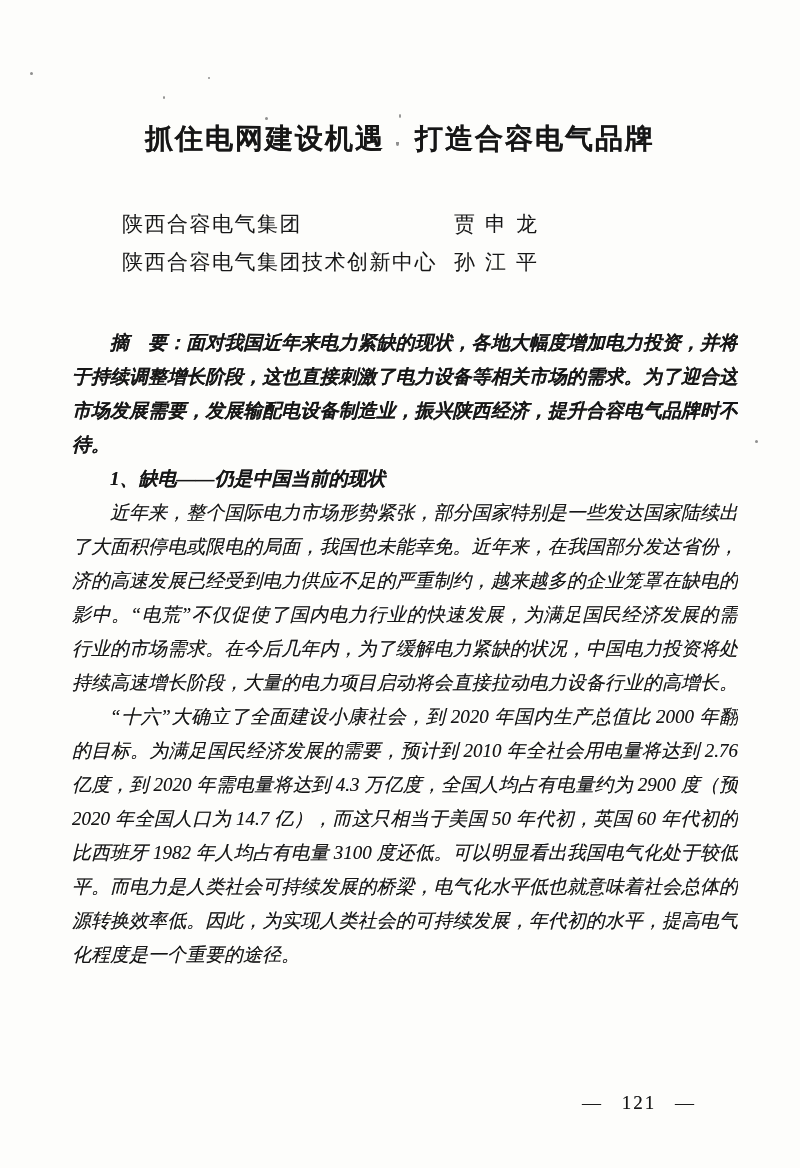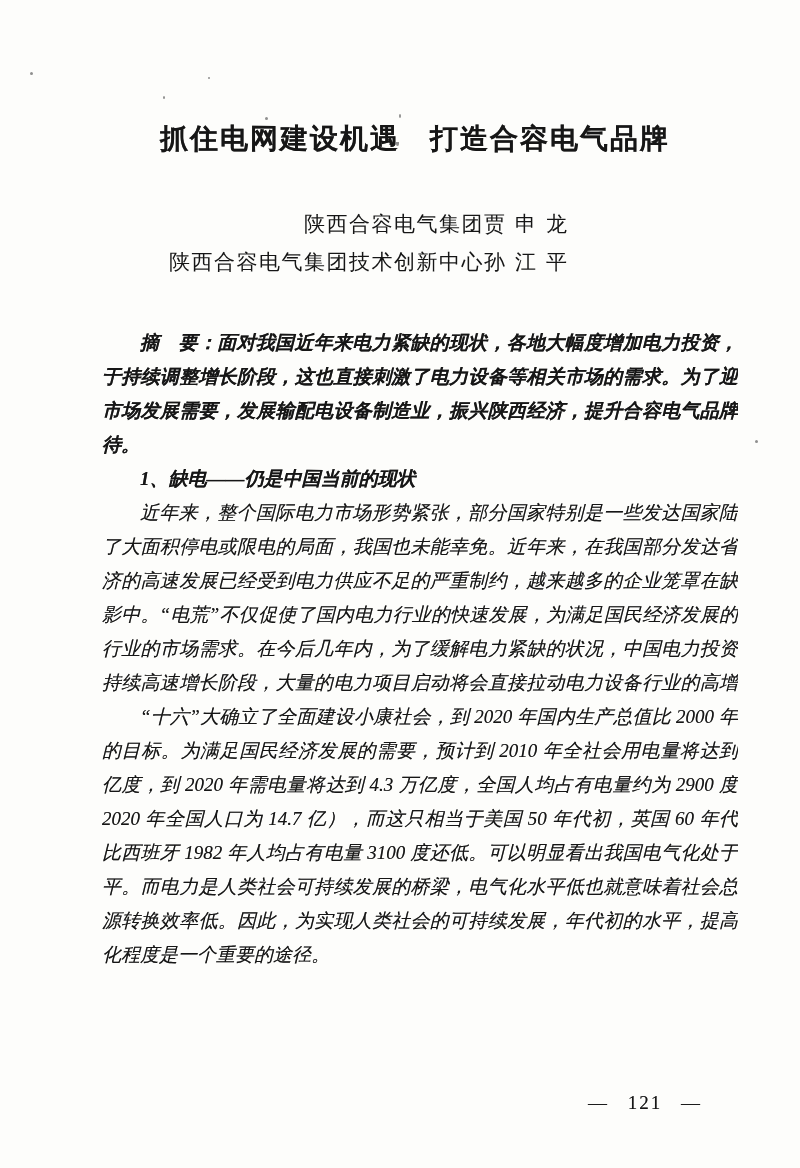--- a/index.html
+++ b/index.html
@@ -10,21 +10,20 @@
   .page {
     position: relative;
     width: 800px;
     height: 1168px;
     margin: 0 auto;
     background: #fdfdfb;
     color: #161616;
     font-family: "Liberation Serif", "DejaVu Serif", serif;
     overflow: hidden;
     box-sizing: border-box;
-    padding-left: 30px;
   }
   
   .title {
     margin: 0;
     padding-top: 120px;
     text-align: center;
     font-size: 28px;
     font-weight: 700;
     letter-spacing: 2px;
     line-height: 38px;
@@ -37,21 +36,20 @@
   .author-row {
     display: flex;
     align-items: baseline;
     height: 38px;
     font-size: 21px;
     letter-spacing: 1.5px;
   }
   .affiliation {
     width: 332px;
     flex: 0 0 332px;
-    text-align: right;
   }
   .author-name {
     letter-spacing: 10px;
     white-space: nowrap;
   }
   
   .body-text {
     margin: 40px 62px 0 72px;
     font-size: 19px;
     line-height: 34px;
@@ -71,21 +69,21 @@
     text-indent: 2em;
   }
   .line.bold {
     font-weight: 700;
     text-shadow: 0 0 0.6px rgba(0,0,0,0.65);
   }
   
   .page-number {
     position: absolute;
     top: 1092px;
-    right: 98px;
+    right: 104px;
     font-size: 19px;
     letter-spacing: 2px;
     word-spacing: 12px;
     text-shadow: 0 0 0.4px rgba(0,0,0,0.5);
   }
   
   .speck {
     position: absolute;
     width: 3px;
     height: 3px;

